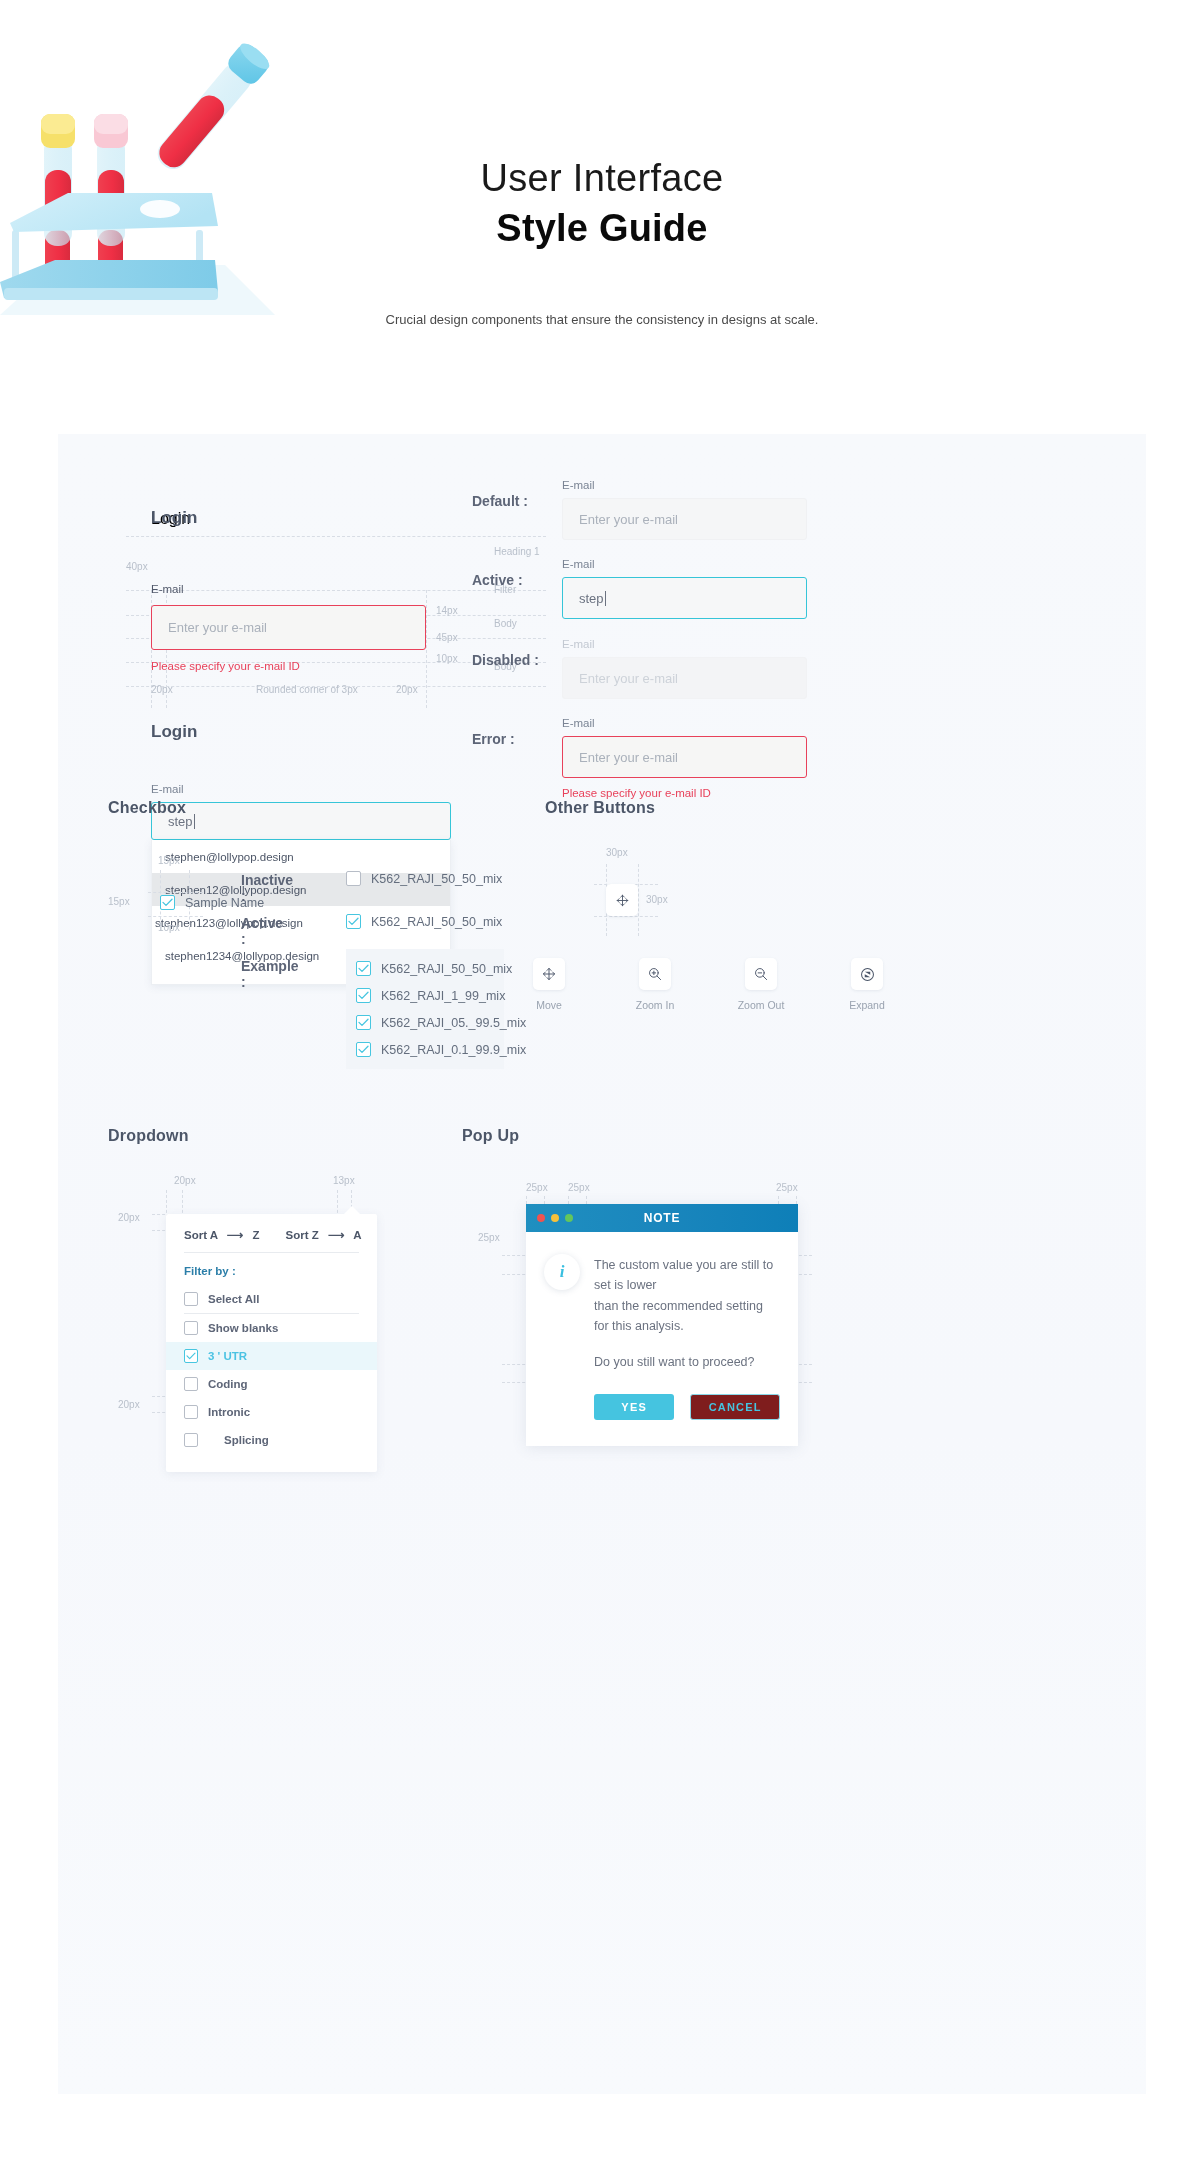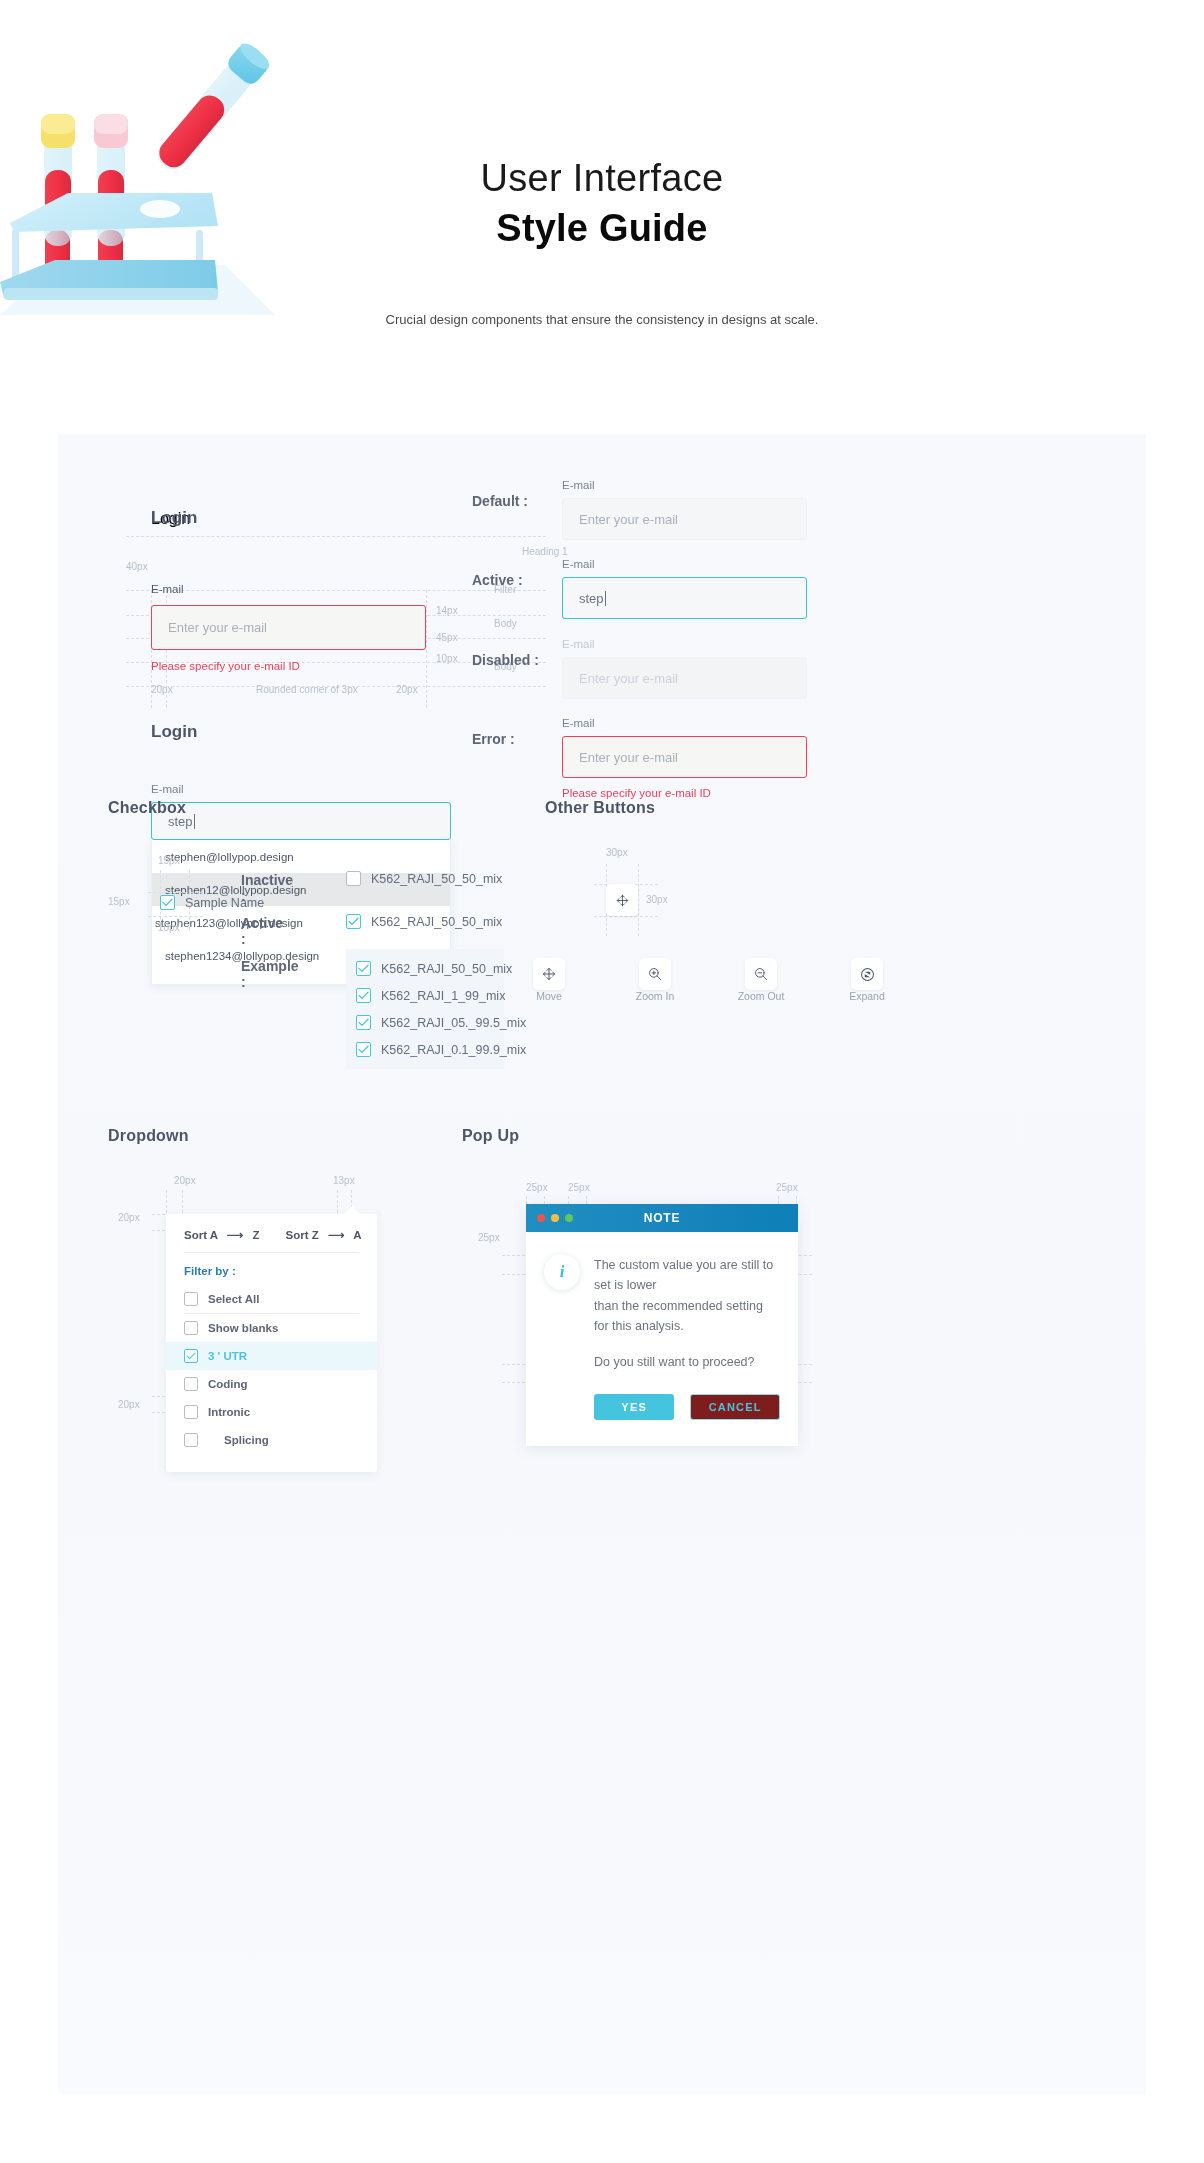--- a/index.html
+++ b/index.html
@@ -150,20 +150,21 @@
     width: 32px; height: 32px;
     background: #ffffff;
     border-radius: 5px;
     box-shadow: 0 1px 3px rgba(70,90,120,0.10);
     display: flex; align-items: center; justify-content: center;
   }
   .icon-btn-label {
     font-size: 10.5px;
     color: #9aa3b0;
     text-align: center;
+    margin-top: 9px;
   }
 
   
   .dd {
     background: #ffffff;
     box-shadow: 0 2px 10px rgba(90,110,140,0.10);
     border-radius: 2px;
   }
   .dd-sort { font-size: 11.5px; font-weight: 700; color: #4c5668; }
   .dd-filter { font-size: 11.5px; font-weight: 700; color: #2b7ea8; }
@@ -285,21 +286,21 @@
     <div class="dash-h" style="left:0px; top:125px; width:420px;"></div>
     <div class="dash-h" style="left:0px; top:148px; width:420px;"></div>
     <div class="dash-h" style="left:0px; top:172px; width:420px;"></div>
     <div class="dash-h" style="left:0px; top:196px; width:420px;"></div>
     <div class="dash-v" style="left:25px; top:100px; height:118px;"></div>
     <div class="dash-v" style="left:40px; top:100px; height:118px;"></div>
     <div class="dash-v" style="left:300px; top:100px; height:118px;"></div>
 
     <div class="abs" style="left:25px; top:20px;" style2="">Login</div>
     <div class="abs" style="left:25px; top:18px; font-size:17px; font-weight:700; color:#4c5668;">Login</div>
-    <div class="anno" style="left:368px; top:56px;margin-left:28px;">Heading 1</div>
+    <div class="anno" style="left:368px; top:56px;">Heading 1</div>
     <div class="anno" style="left:0px; top:71px;">40px</div>
 
     <div class="abs" style="left:25px; top:93px; font-size:11.5px; color:#51586a;">E-mail</div>
     <div class="anno" style="left:368px; top:94px;">Filter</div>
 
     <div class="input-box inp-error abs" style="left:25px; top:115px; width:275px; height:45px;">
       <span>Enter your e-mail</span>
     </div>
     <div class="anno" style="left:310px; top:115px;">14px</div>
     <div class="anno" style="left:368px; top:128px;">Body</div>

